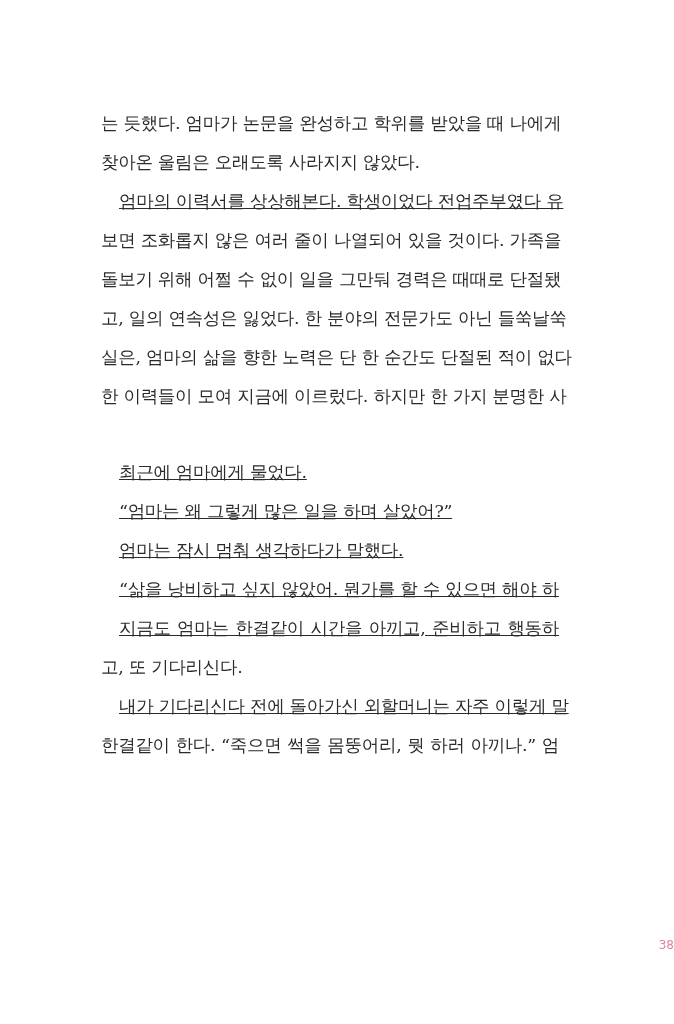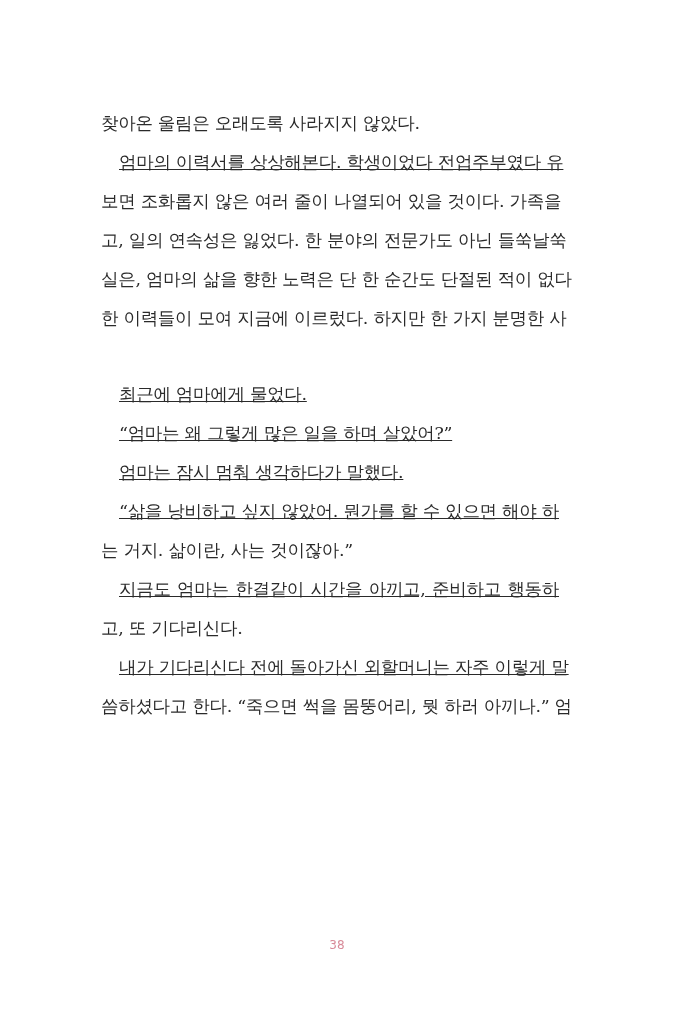--- a/index.html
+++ b/index.html
@@ -11,50 +11,51 @@
     position: absolute; left: 101px; top: 104px; width: 458px;
     font-family: "DejaVu Serif", "Liberation Serif", serif;
     font-size: 17.5px; line-height: 39px; color: #2a2a2a;
     letter-spacing: -0.3px;
   }
   .line { height: 39px; white-space: nowrap; overflow: visible; text-align: justify; text-align-last: justify; }
   .line.last { text-align-last: left; }
   .line.indent { padding-left: 18px; text-decoration: underline; }
   .gap { height: 37px; }
   .page-number {
-    position: absolute; left: 0; width: 674px; top: 938px; text-align: center;
+    position: absolute; left: 0; width: 674px; top: 938px; text-align: right;
     font-family: "DejaVu Sans", sans-serif; font-size: 12px; color: #d88a98;
   }
 </style>
 </head>
 <body>
 
 <div class="page">
   <div class="body-text">
 
+    <div class="line">는 듯했다. 엄마가 논문을 완성하고 학위를 받았을 때 나에게</div>
     <div class="line last">찾아온 울림은 오래도록 사라지지 않았다.</div>
 
     <div class="line indent">엄마의 이력서를 상상해본다. 학생이었다 전업주부였다 유</div>
     <div class="line">보면 조화롭지 않은 여러 줄이 나열되어 있을 것이다. 가족을</div>
+    <div class="line">돌보기 위해 어쩔 수 없이 일을 그만둬 경력은 때때로 단절됐</div>
     <div class="line">고, 일의 연속성은 잃었다. 한 분야의 전문가도 아닌 들쑥날쑥</div>
     <div class="line">실은, 엄마의 삶을 향한 노력은 단 한 순간도 단절된 적이 없다</div>
     <div class="line">한 이력들이 모여 지금에 이르렀다. 하지만 한 가지 분명한 사</div>
 
     <div class="gap"></div>
 
     <div class="line indent last">최근에 엄마에게 물었다.</div>
 
     <div class="line indent last">“엄마는 왜 그렇게 많은 일을 하며 살았어?”</div>
 
     <div class="line indent last">엄마는 잠시 멈춰 생각하다가 말했다.</div>
 
     <div class="line indent">“삶을 낭비하고 싶지 않았어. 뭔가를 할 수 있으면 해야 하</div>
-    <div class="line last">는 거지. 삶이란, 사는 것이잖아.”</div>
 
     <div class="line indent">지금도 엄마는 한결같이 시간을 아끼고, 준비하고 행동하</div>
     <div class="line last">고, 또 기다리신다.</div>
 
     <div class="line indent">내가 기다리신다 전에 돌아가신 외할머니는 자주 이렇게 말</div>
-    <div class="line">씀하셨다고 한다. “죽으면 썩을 몸뚱어리, 뭣 하러 아끼나.” 엄</div>
+    <div class="line">한결같이 한다. “죽으면 썩을 몸뚱어리, 뭣 하러 아끼나.” 엄</div>
   </div>
 
   <div class="page-number">38</div>
 </div>
 
 </body></html>

